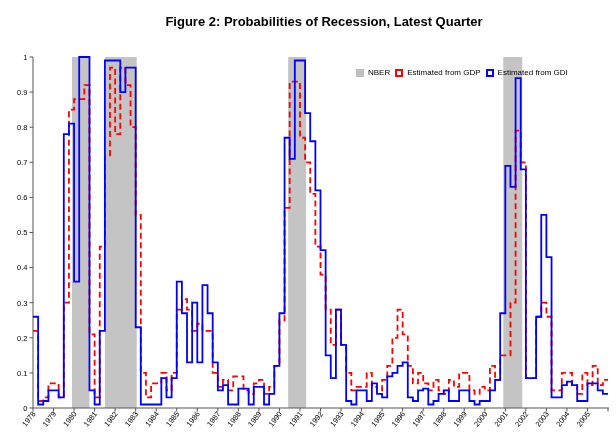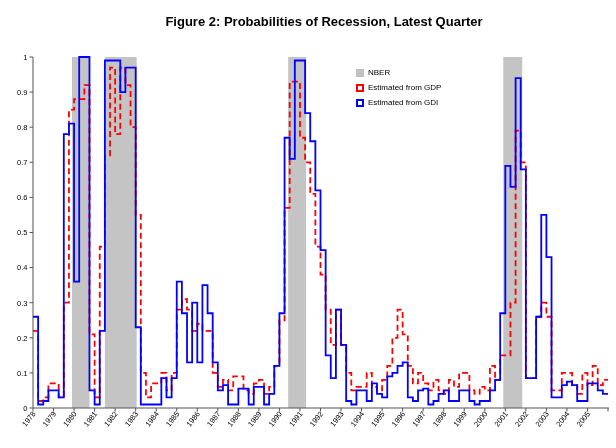--- a/index.html
+++ b/index.html
@@ -1,20 +1,20 @@
 <!DOCTYPE html>
 <html><head>
 <meta charset="utf-8">
 <style>
   html,body{margin:0;padding:0;background:#fff;}
   body{width:616px;height:448px;overflow:hidden;}
   .figure{position:relative;width:616px;height:448px;font-family:"Liberation Sans",sans-serif;background:#fff;}
   .title{position:absolute;top:14px;left:0;width:100%;text-align:center;font-size:13px;font-weight:bold;color:#000;margin-left:16px;}
   .chart-svg{position:absolute;left:0;top:0;}
-  .legend{position:absolute;left:356px;top:68px;display:flex;flex-direction:column;gap:5px;justify-content:space-between;}
+  .legend{position:absolute;left:356px;top:68px;display:flex;flex-direction:row;gap:5px;justify-content:space-between;}
   .legend-row{display:flex;align-items:center;gap:4px;height:10px;}
   .legend-marker{width:8px;height:8px;box-sizing:border-box;flex:0 0 auto;}
   .legend-label{font-size:8px;color:#000;line-height:10px;white-space:nowrap;}
 </style>
 </head>
 <body>
 
 <div class="figure">
   <div class="title">Figure 2: Probabilities of Recession, Latest Quarter</div>
   <svg id="chart-svg" class="chart-svg" width="616" height="448" viewBox="0 0 616 448">

